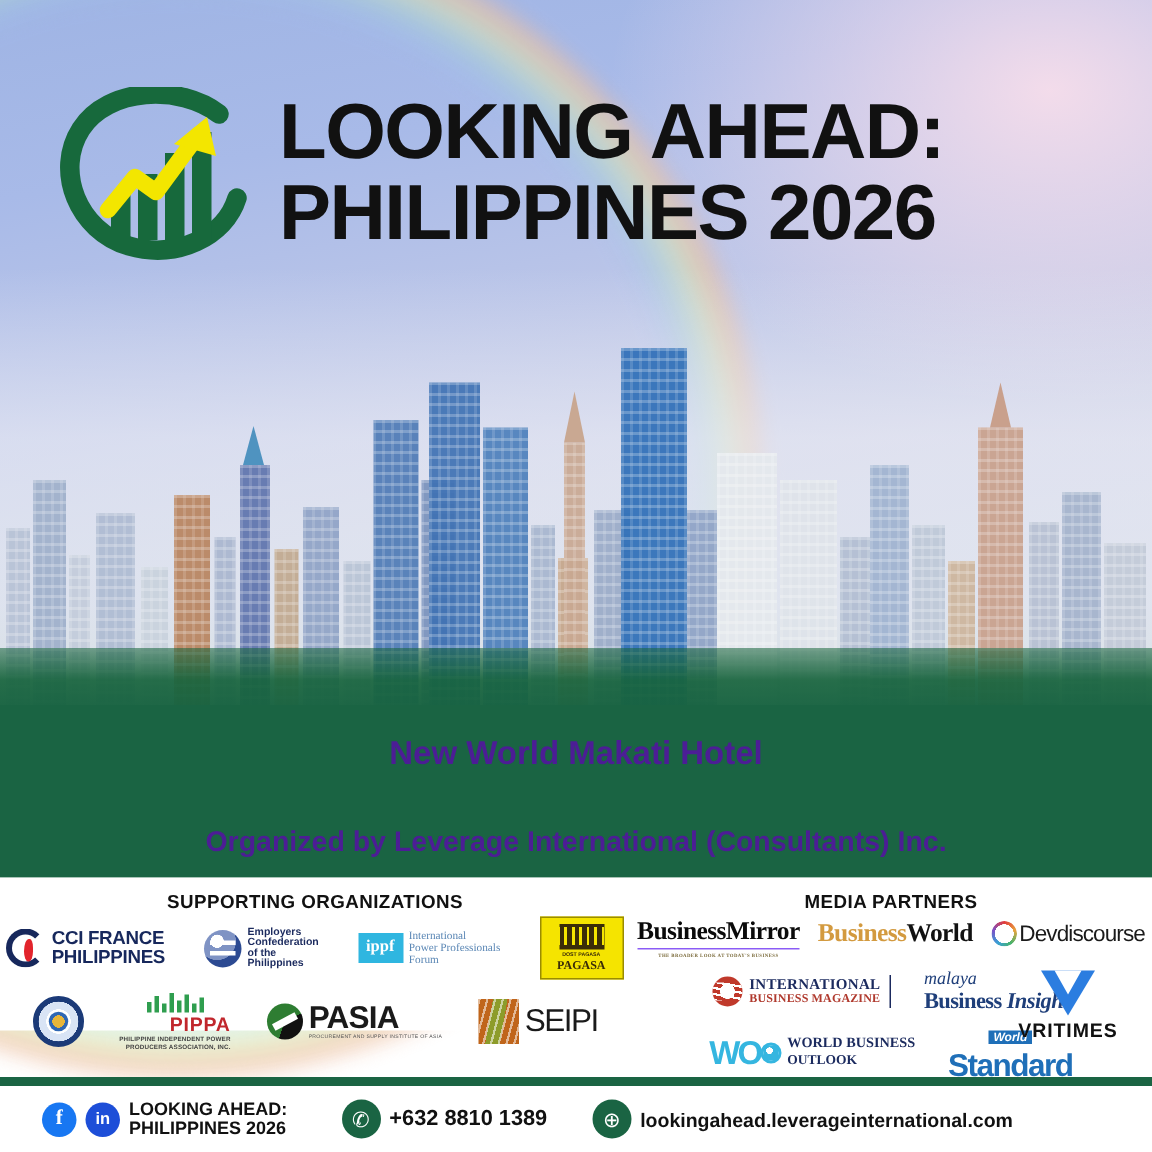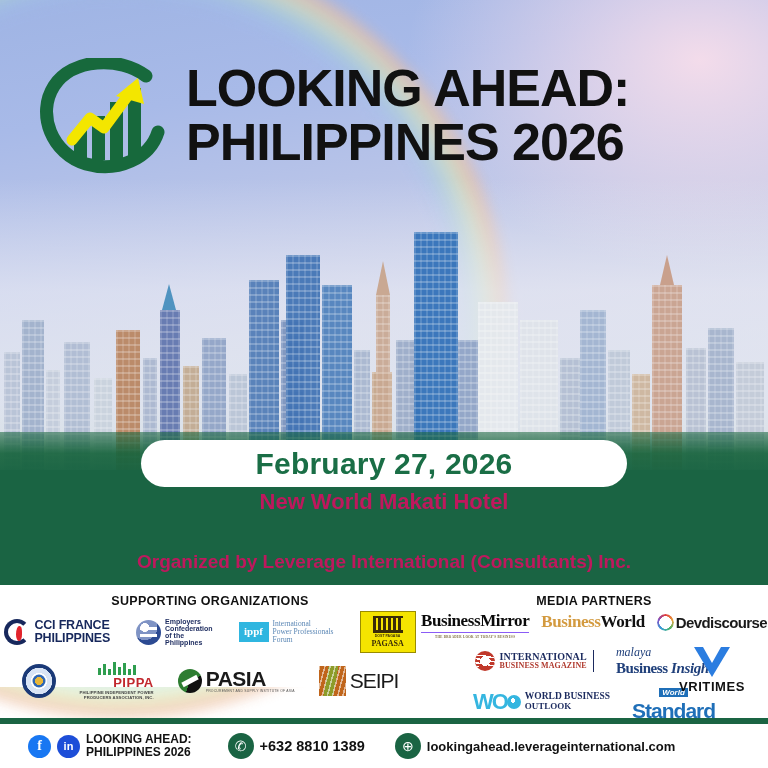--- a/index.html
+++ b/index.html
@@ -101,21 +101,21 @@
   .date-pill span {
     color: #1a6e46;
     font-size: 30px;
     font-weight: 700;
     letter-spacing: .2px;
   }
   .venue {
     position: absolute;
     left: 0; width: 768px;
     text-align: center;
-    color: #be185d;
+    color: #4c1d95;
     font-weight: 700;
   }
   .venue-1 { top: 489px; font-size: 22px; }
   .venue-2 { top: 518px; font-size: 22px; }
   .venue-3 { top: 551px; font-size: 19px; }
 
   
   .partners {
     position: absolute;
     left: 0; top: 585px;
@@ -261,21 +261,21 @@
   .bw { font-family:"Liberation Serif", serif; font-size:17px; font-weight:700; letter-spacing:-.4px;}
   .bw .o { color:#d39a3f; }
   .bw .k { color:#111; }
   .dd { display:flex; align-items:center; gap:2px; }
   .dd-ring {
     width:17px; height:17px; border-radius:50%;
     background: conic-gradient(#e23b3b, #e8a33d, #47b36b, #3aa0d6, #7b52c7, #e23b3b);
     -webkit-mask: radial-gradient(circle, transparent 0 52%, #000 53%);
             mask: radial-gradient(circle, transparent 0 52%, #000 53%);
   }
-  .dd-name { font-size:15px; font-weight:700; color:#1a1a1a; letter-spacing:-.6px; position:relative;}
+  .dd-name { font-size:15px; font-weight:400; color:#1a1a1a; letter-spacing:-.6px; position:relative;}
   .ibm-mark {
     width:20px; height:20px; border-radius:50%;
     background: radial-gradient(circle at 50% 50%, #ffffff 0 34%, #c0392b 35% 100%);
     position:relative; overflow:hidden;
   }
   .ibm-mark::after{
     content:""; position:absolute; left:-2px; top:4px; width:26px; height:12px;
     background: repeating-linear-gradient(10deg, #ffffff 0 1.5px, rgba(0,0,0,0) 1.5px 4px);
   }
   .ibm-t1 { font-family:"Liberation Serif", serif; font-size:10px; font-weight:700; color:#1b2a5e; letter-spacing:.2px;}
@@ -398,23 +398,20 @@
   </svg>
 
   <div style="position:absolute; left:186px; top:62px; width:560px;">
     <div style="font-size:52px; font-weight:700; color:#111; letter-spacing:-1px; line-height:1.03;">LOOKING AHEAD:</div>
     <div style="font-size:52px; font-weight:700; color:#111; letter-spacing:-1px; line-height:1.03;">PHILIPPINES 2026</div>
   </div>
 
   <div class="green-band"></div>
   <div class="green-band-solid"></div>
 
-  <div class="date-pill">
-    <span>February 27, 2026</span>
-  </div>
   <div class="venue venue-1">New World Makati Hotel</div>
   <div class="venue venue-3">Organized by Leverage International (Consultants) Inc.</div>
 
   <div class="partners">
 
     <div class="part-col left">
       <div class="part-heading">SUPPORTING ORGANIZATIONS</div>
 
       <div class="logo-row" style="top:26px; gap:26px;">
 

